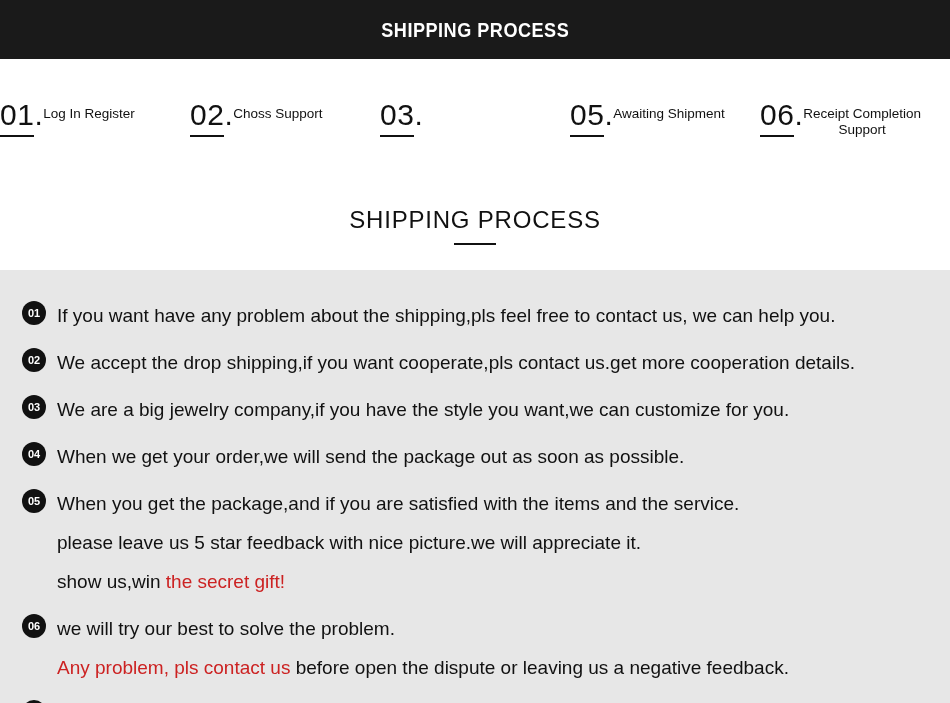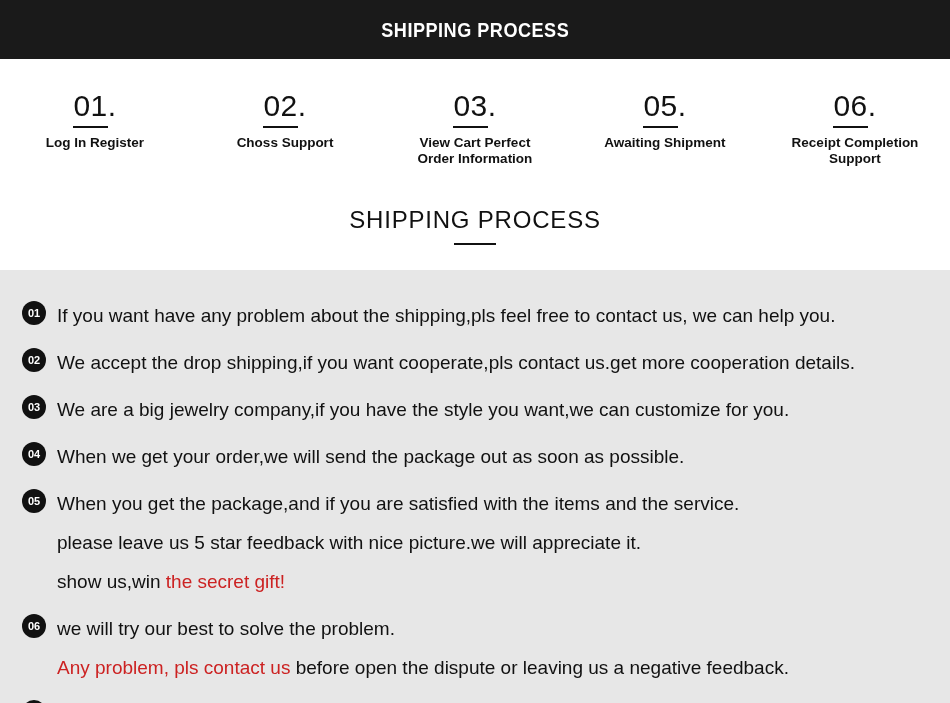--- a/index.html
+++ b/index.html
@@ -26,22 +26,22 @@
     font-family:"Liberation Sans", sans-serif;
   }
 
   
   .steps {
     position:absolute; left:0; top:59px; width:950px; height:135px;
     display:flex; align-items:flex-start;
   }
   .step {
     flex:1 1 0;
-    display:flex; flex-direction:column; align-items:center;
-    padding-top:32px;
+    display:flex; align-items:flex-start;
+    padding-top:41px;
   }
   .step-num-wrap {
     display:inline-block;
     position:relative;
     font-size:30px;
     line-height:1;
     color:#111;
     font-family:"Liberation Sans", sans-serif;
     letter-spacing:0.5px;
     padding-bottom:8px;
@@ -55,21 +55,20 @@
   }
   .step-dot { font-size:30px; }
   .step-label {
     margin-top:6px;
     font-size:13.5px;
     line-height:1.18;
     color:#111;
     text-align:center;
     white-space:pre-line;
     font-family:"Liberation Sans", sans-serif;
-    font-weight:bold;
   }
 
   
   .subtitle-block {
     position:absolute; left:0; top:205; width:950px;
     top:206px;
     display:flex; flex-direction:column; align-items:center;
   }
   .subtitle {
     font-size:24px; color:#111; letter-spacing:0.8px;
@@ -125,22 +124,20 @@
       <div class="step">
         <div class="step-num-wrap"><span class="step-num-digits">01</span><span class="step-dot">.</span></div>
         <div class="step-label">Log In Register</div>
       </div>
       <div class="step">
         <div class="step-num-wrap"><span class="step-num-digits">02</span><span class="step-dot">.</span></div>
         <div class="step-label">Choss Support</div>
       </div>
       <div class="step">
         <div class="step-num-wrap"><span class="step-num-digits">03</span><span class="step-dot">.</span></div>
-        <div class="step-label">View Cart Perfect
-Order Information</div>
       </div>
       <div class="step">
         <div class="step-num-wrap"><span class="step-num-digits">05</span><span class="step-dot">.</span></div>
         <div class="step-label">Awaiting Shipment</div>
       </div>
       <div class="step">
         <div class="step-num-wrap"><span class="step-num-digits">06</span><span class="step-dot">.</span></div>
         <div class="step-label">Receipt Completion
 Support</div>
       </div>

